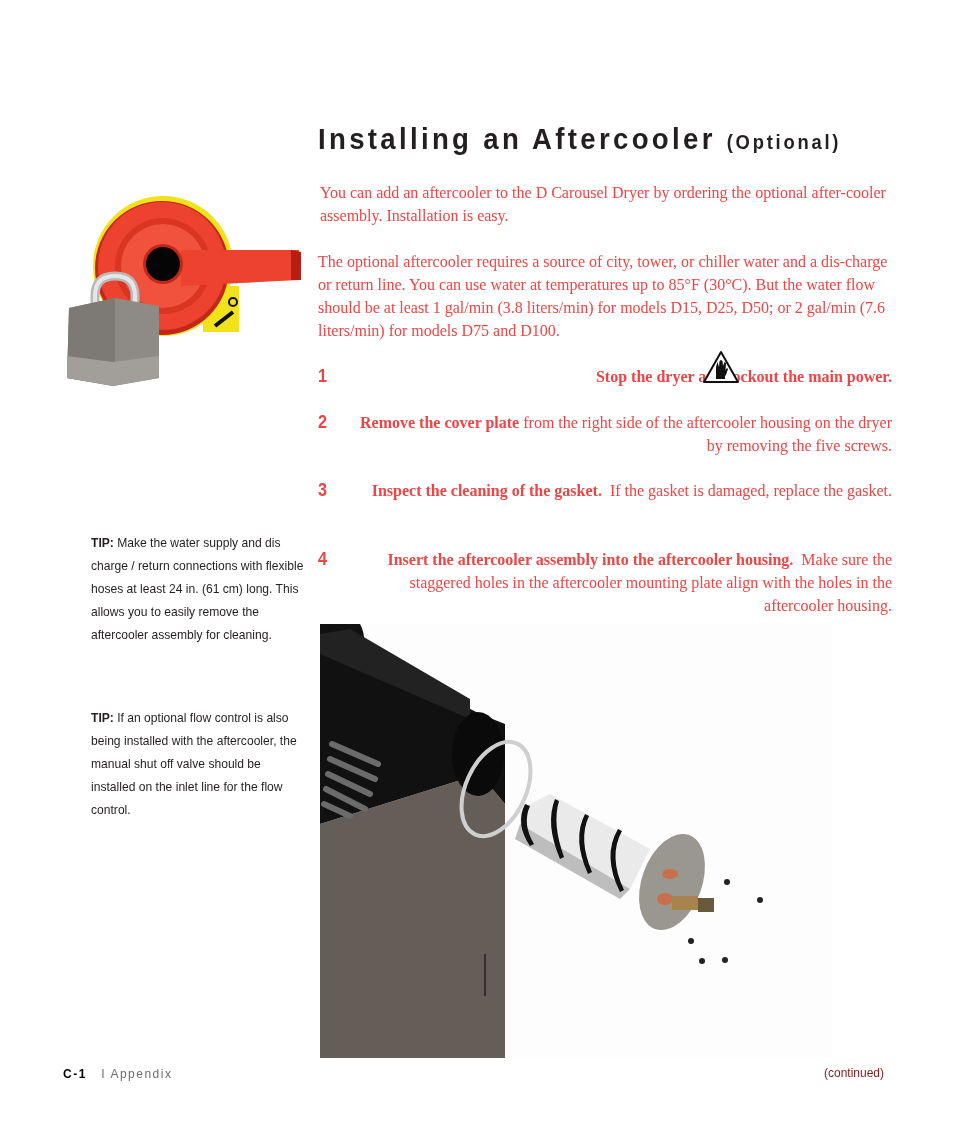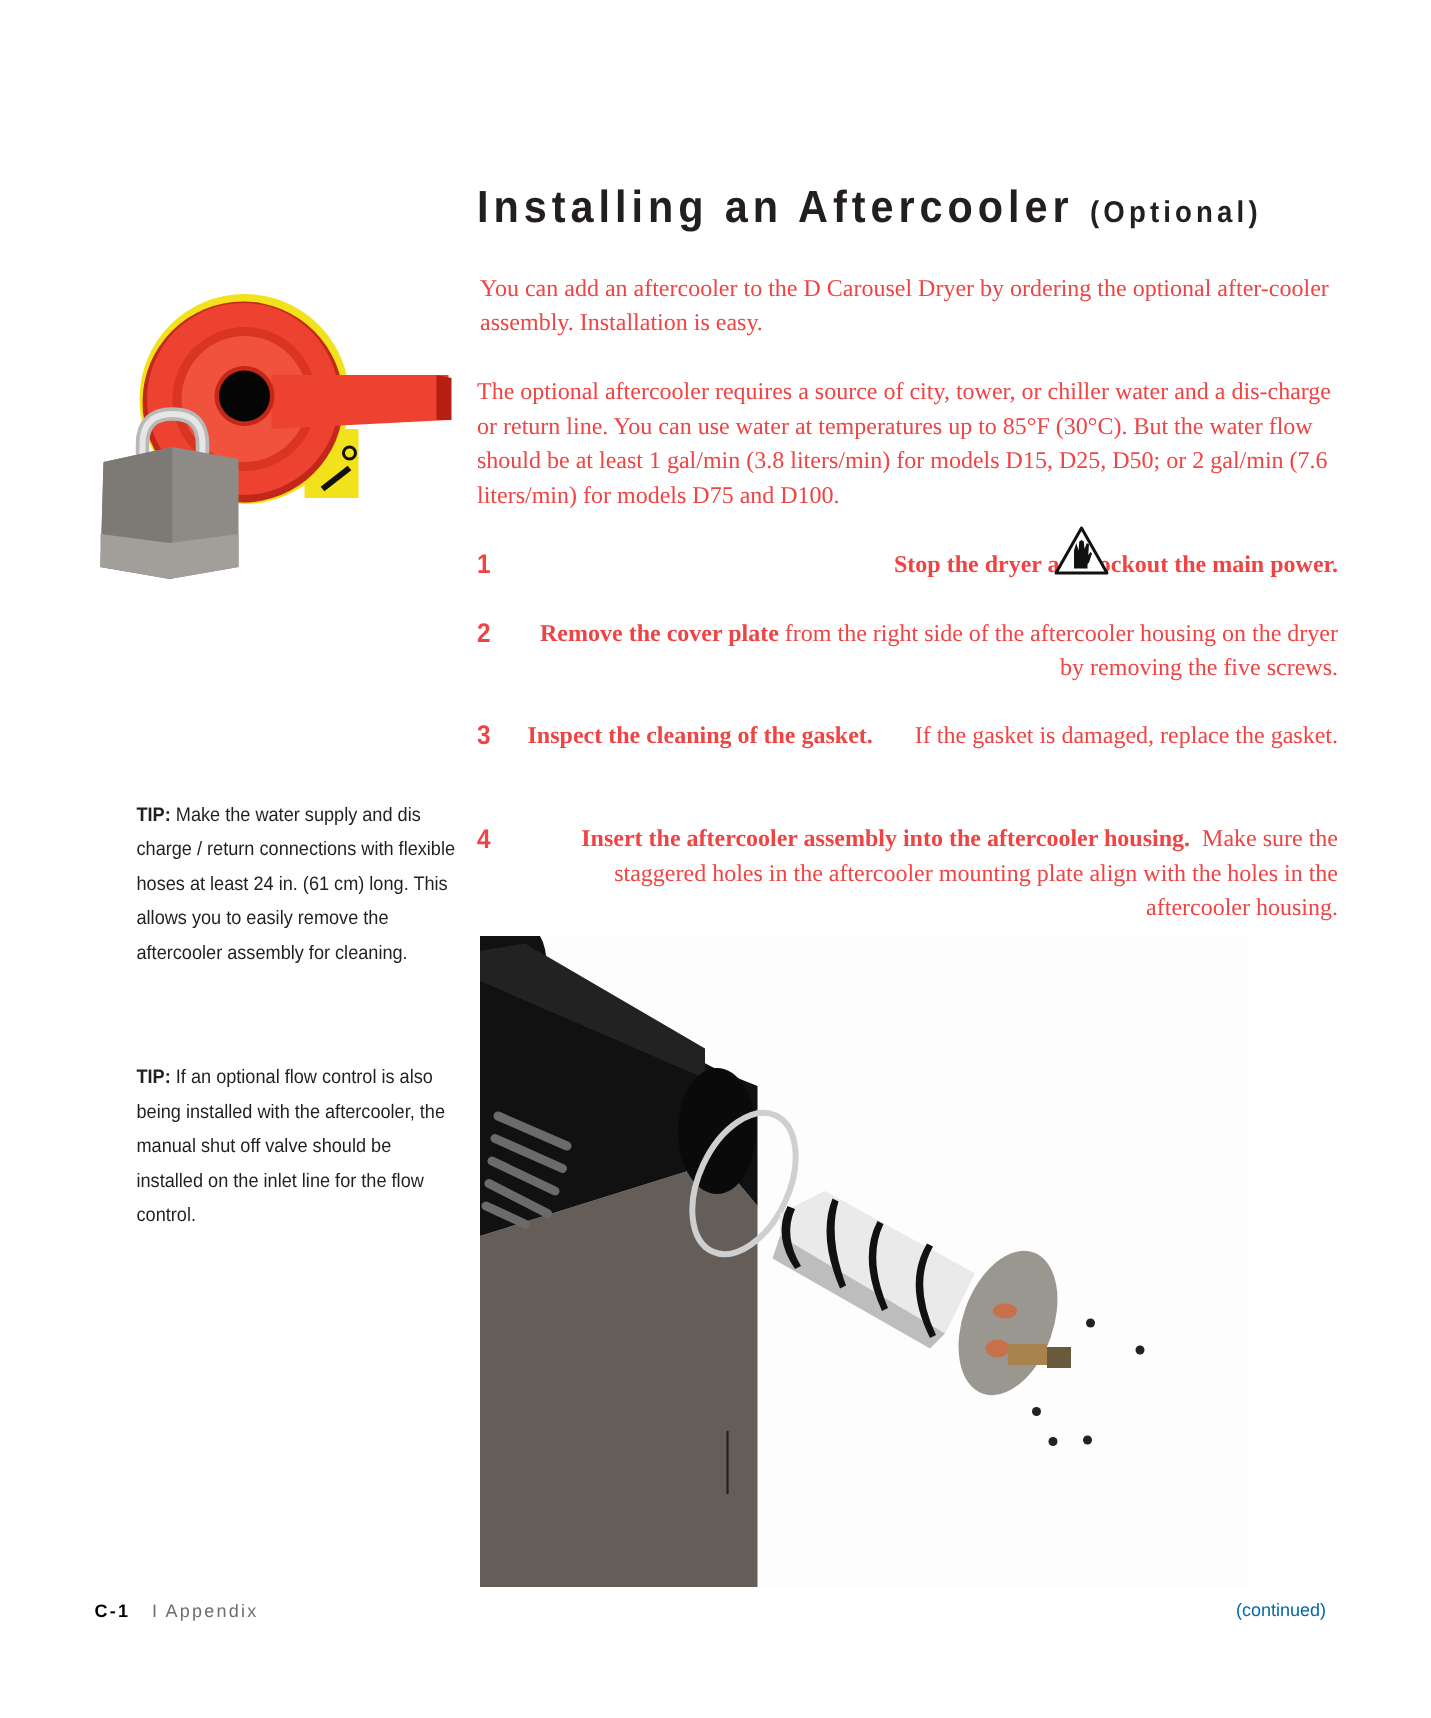--- a/index.html
+++ b/index.html
@@ -27,21 +27,21 @@
     font-family: "Liberation Sans", sans-serif; font-size: 13px; line-height: 23px; color: #231f20;
     width: 230px; transform: scaleX(0.93); transform-origin: left top;
   }
   .tip b { font-weight: bold; }
   .footer-left {
     left: 63px; top: 1067px; font-family: "Liberation Sans", sans-serif; font-size: 12px;
     letter-spacing: 1.5px; color: #6d6e71;
   }
   .footer-left .pg { font-weight: bold; color: #000000; }
   .footer-right {
-    left: 824px; top: 1066px; font-family: "Liberation Sans", sans-serif; font-size: 12px; color: #0369a1;
+    left: 824px; top: 1066px; font-family: "Liberation Sans", sans-serif; font-size: 12px; color: #7f1d1d;
   }
   .lockout-img { left: 63px; top: 186px; width: 244px; height: 204px; }
   .warn-icon { left: 702px; top: 350px; width: 38px; height: 34px; }
   .diagram-img { left: 320px; top: 624px; width: 512px; height: 434px; background: #fdfdfd; }
 </style>
 </head>
 <body>
 
 <div class="abs title">
   <span>Installing an Aftercooler</span>
@@ -98,21 +98,21 @@
 <div class="step body-text" style="top:411px;">
   <span class="num">2</span>
   <div class="txt">
     <b>Remove the cover plate</b><span> from the right side of the aftercooler housing on the dryer by removing the five screws.</span>
   </div>
 </div>
 
 <div class="step body-text" style="top:479px;">
   <span class="num">3</span>
   <div class="txt">
-    <b>Inspect the cleaning of the gasket.</b><span style="white-space:pre-wrap;margin-left:20px;">  If the gasket is damaged, replace the gasket.</span>
+    <b>Inspect the cleaning of the gasket.</b><span style="white-space:pre-wrap;">  If the gasket is damaged, replace the gasket.</span>
   </div>
 </div>
 
 <div class="step body-text" style="top:548px;">
   <span class="num">4</span>
   <div class="txt">
     <b>Insert the aftercooler assembly into the aftercooler housing.</b><span style="white-space:pre-wrap;">  Make sure the staggered holes in the aftercooler mounting plate align with the holes in the aftercooler housing.</span>
   </div>
 </div>
 

